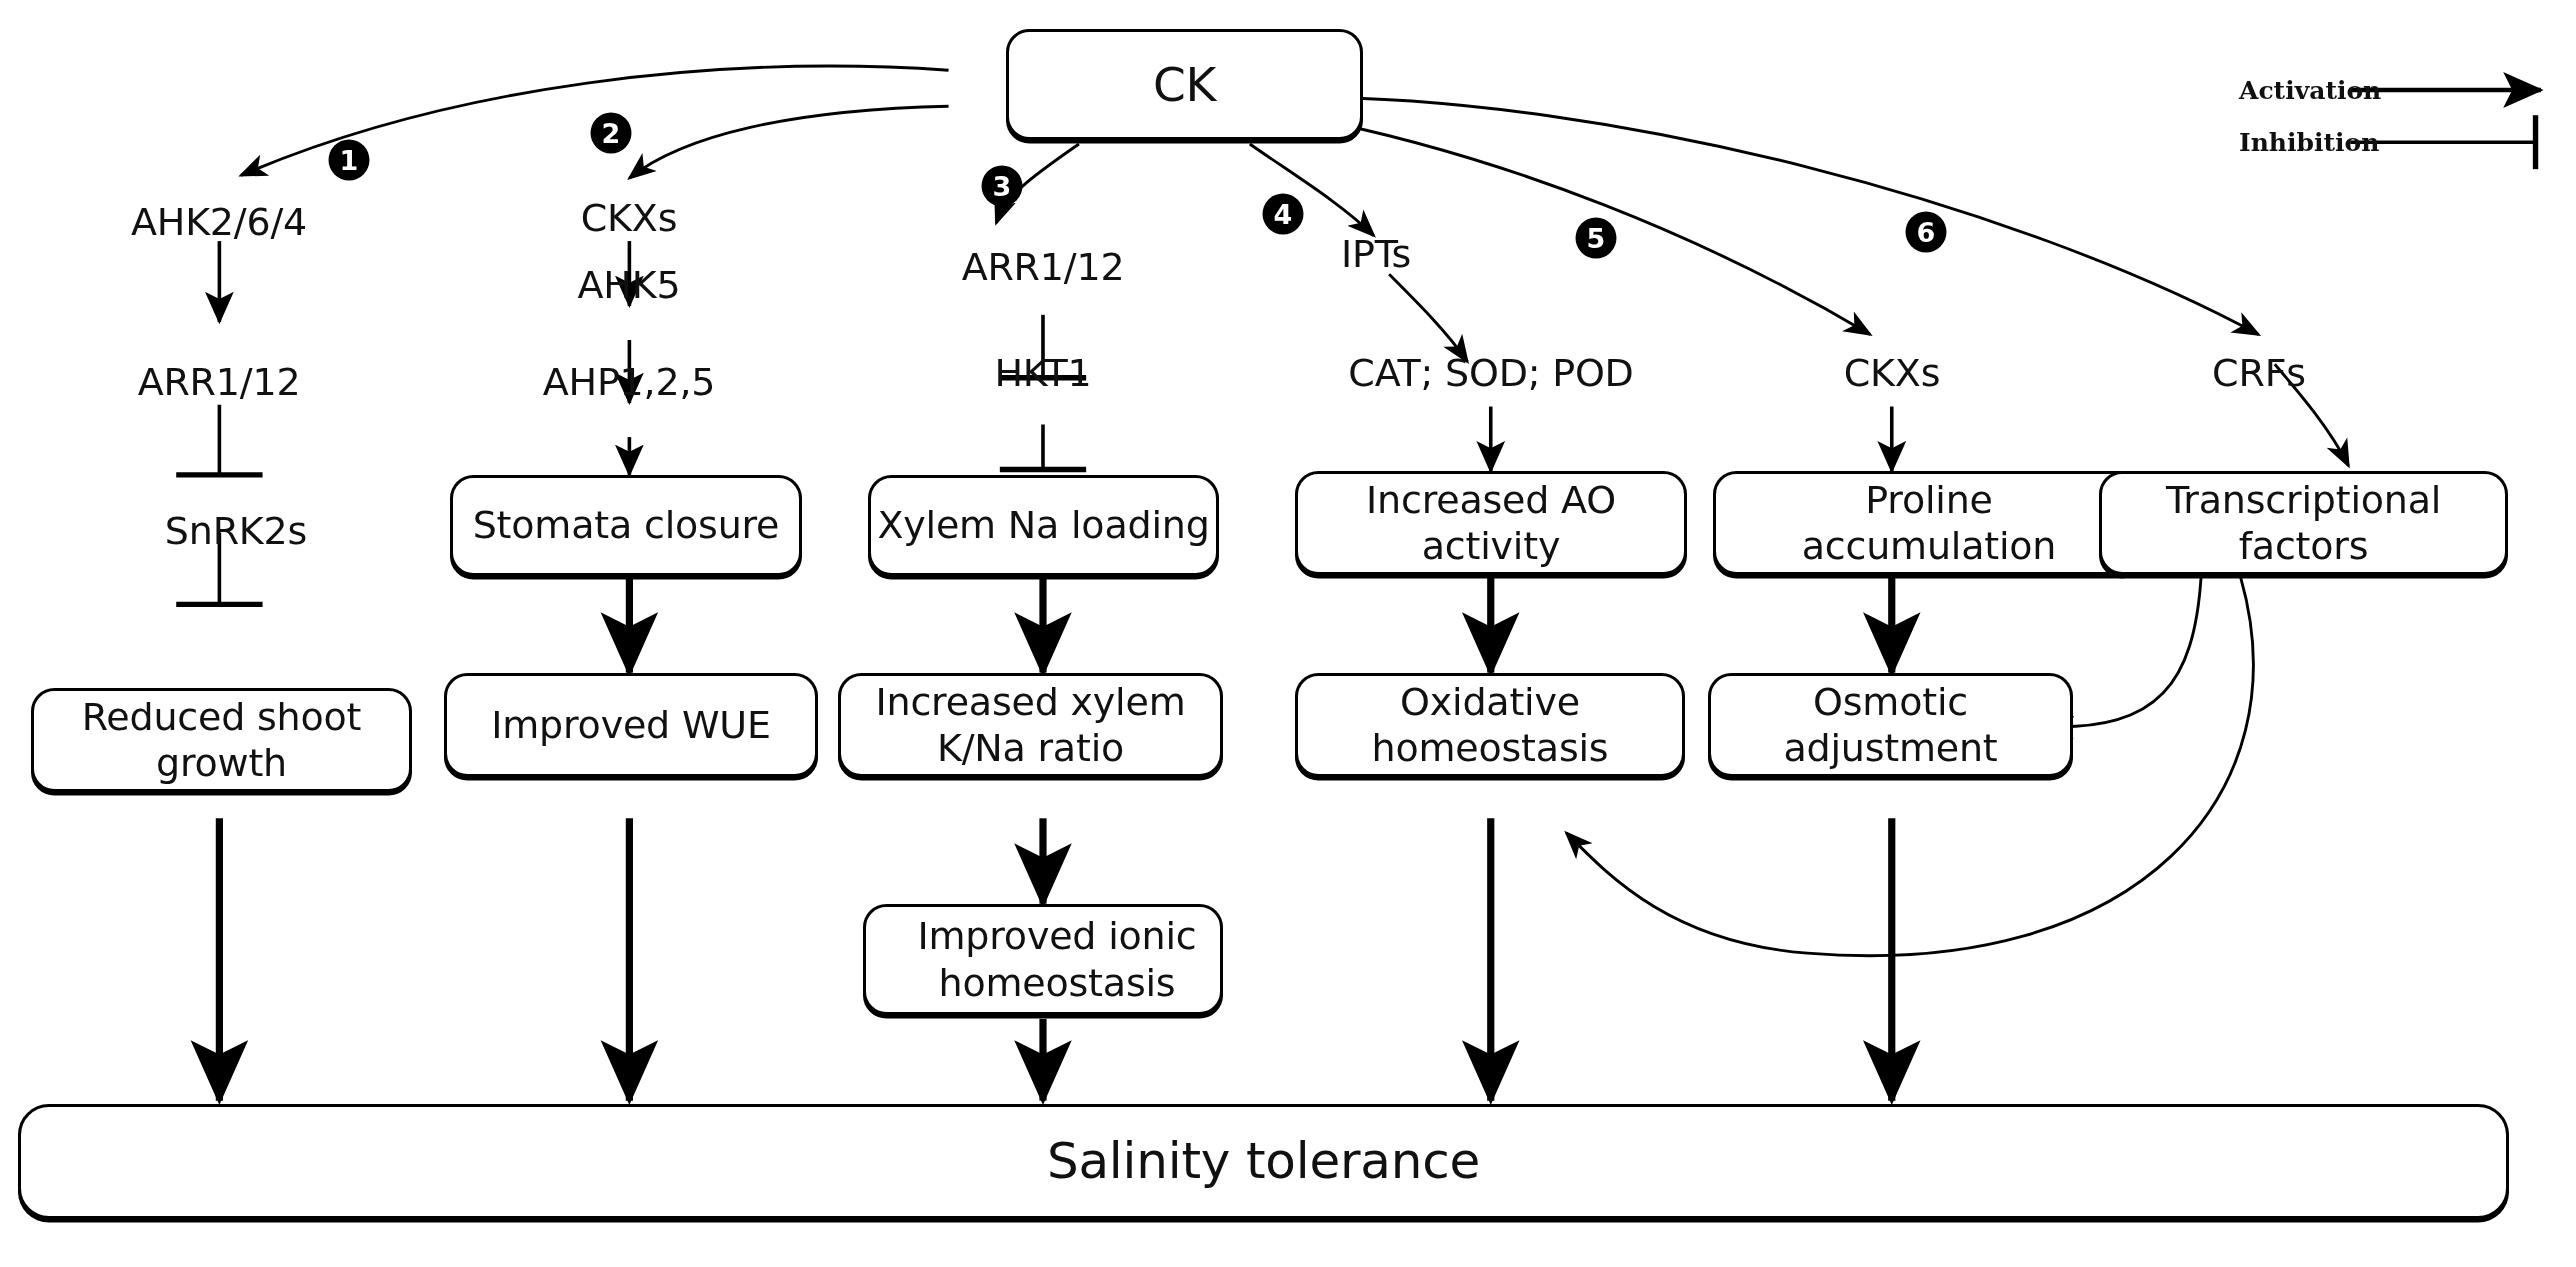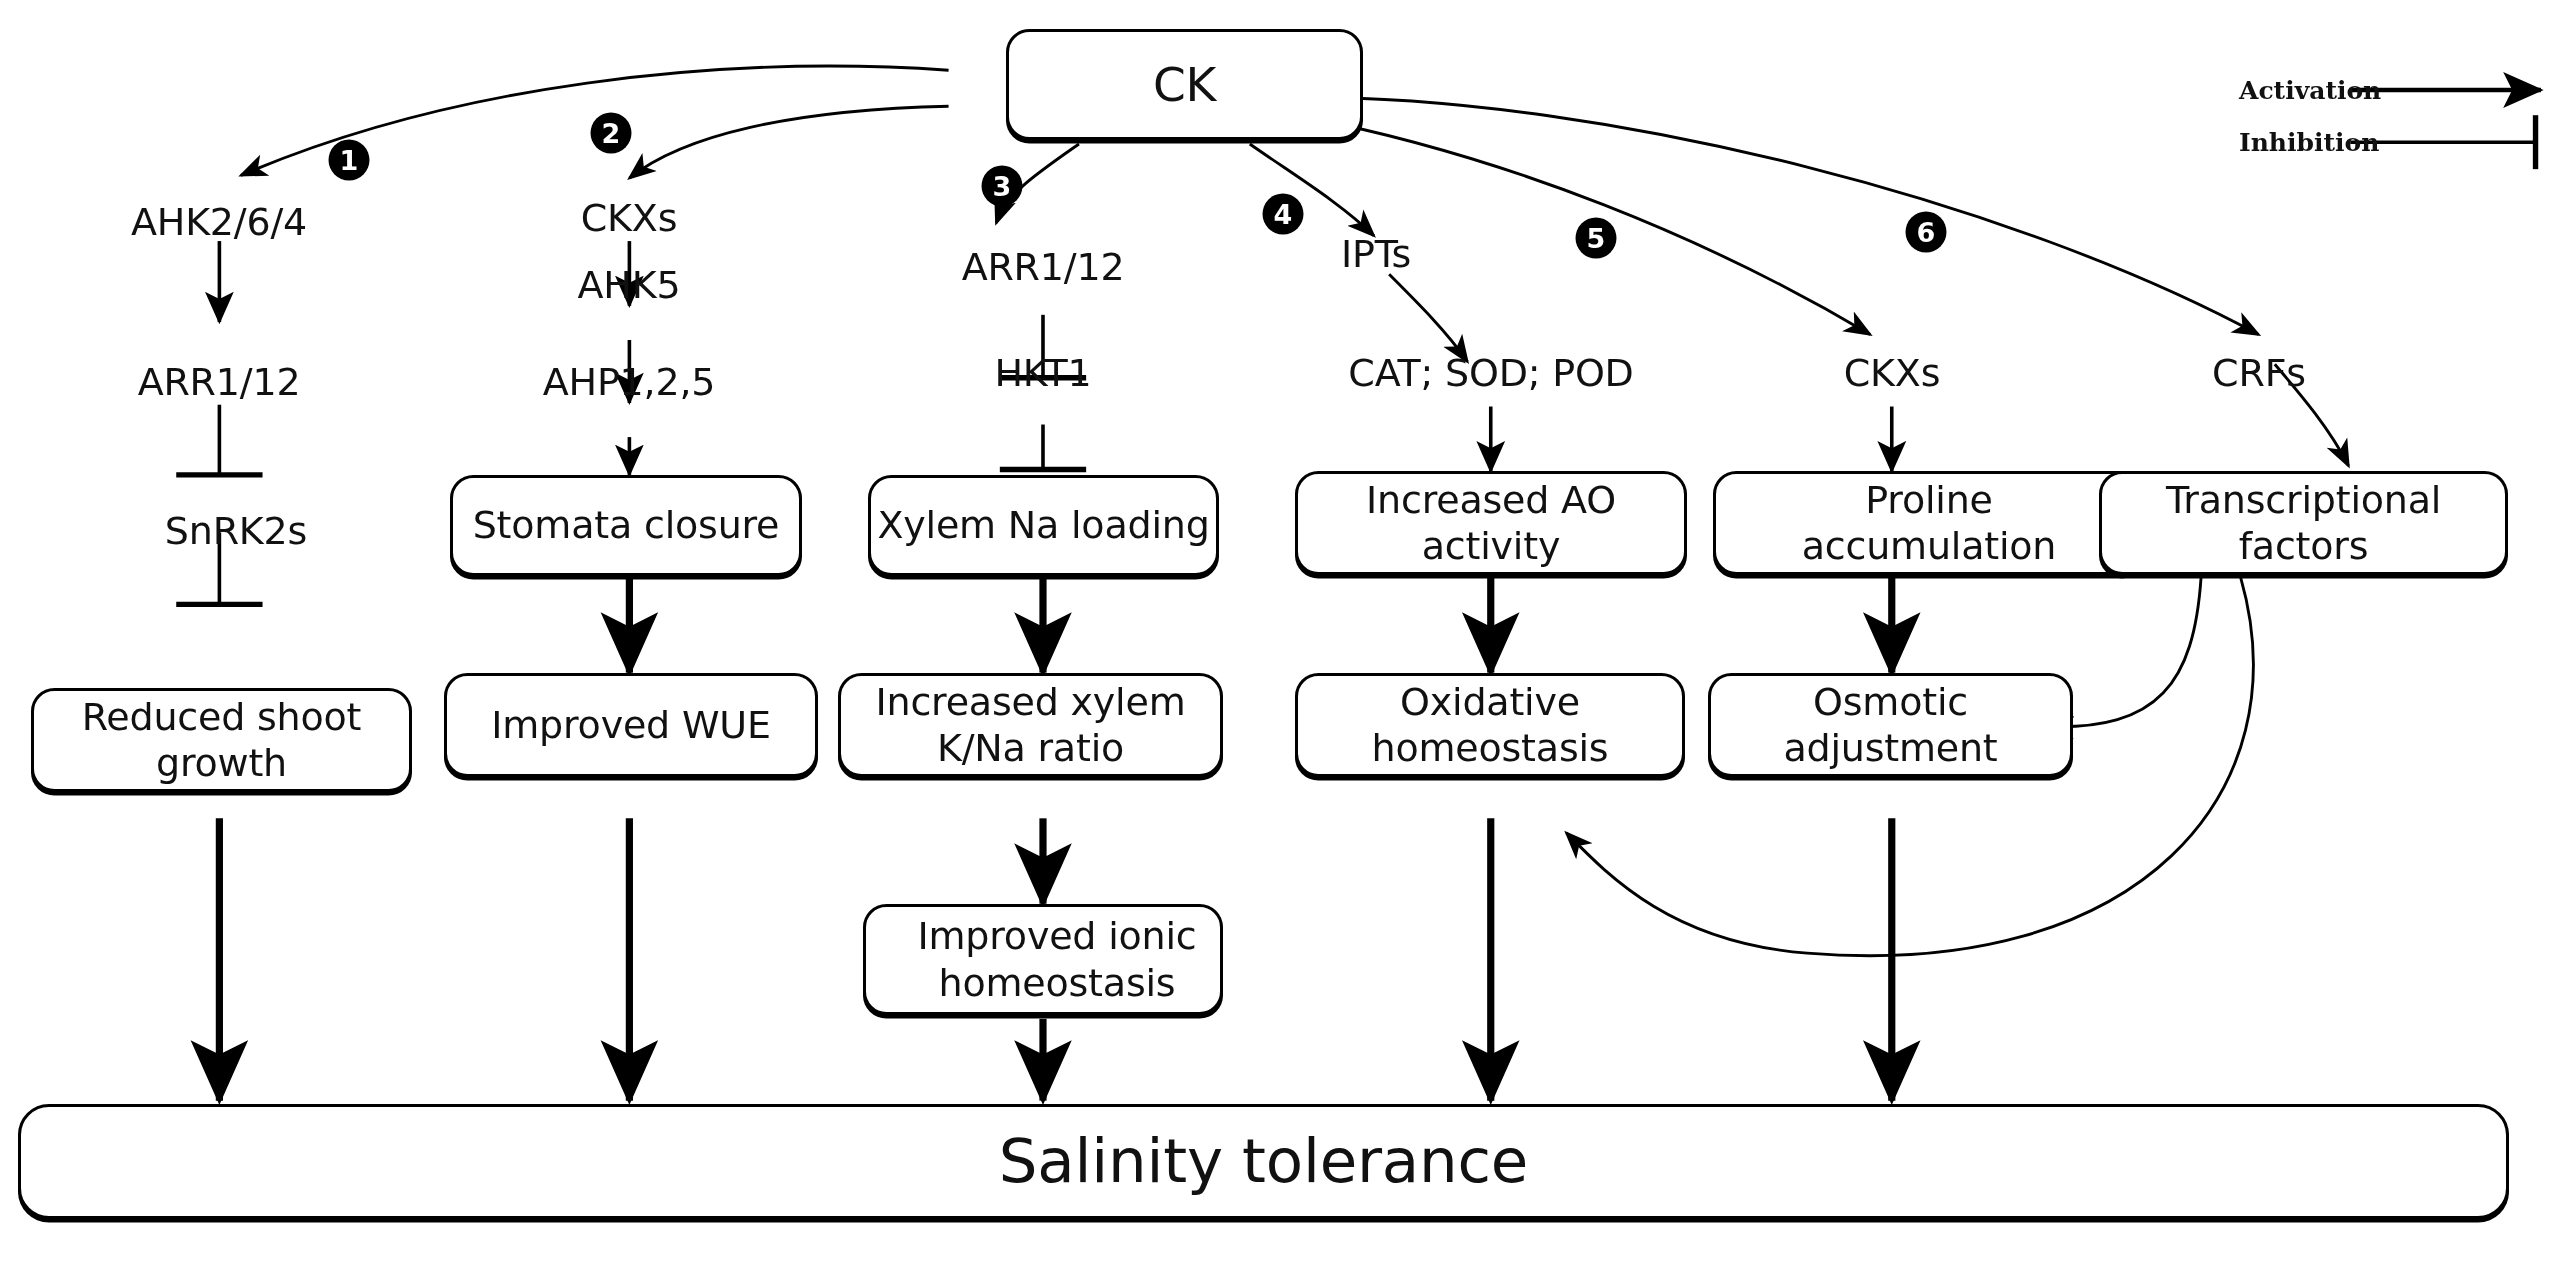--- a/index.html
+++ b/index.html
@@ -20,21 +20,21 @@
     display:flex;align-items:center;justify-content:center;
     text-align:center;
     color:#111111;
     font-size:38px;
     line-height:1.22;
     font-family:"DejaVu Sans", sans-serif;
     letter-spacing:-0.2px;
     box-shadow:0 3.6px 0 0 #000;
   }
   .node.ck{font-size:47px;}
-  .node.wide{font-size:61px;border-radius:31px;}
+  .node.wide{font-size:50px;border-radius:31px;}
   .plain{
     position:absolute;
     color:#111111;
     font-size:38px;
     font-family:"DejaVu Sans", sans-serif;
     white-space:nowrap;
     text-align:center;
     transform:translateX(-50%);
     letter-spacing:-0.2px;
   }

